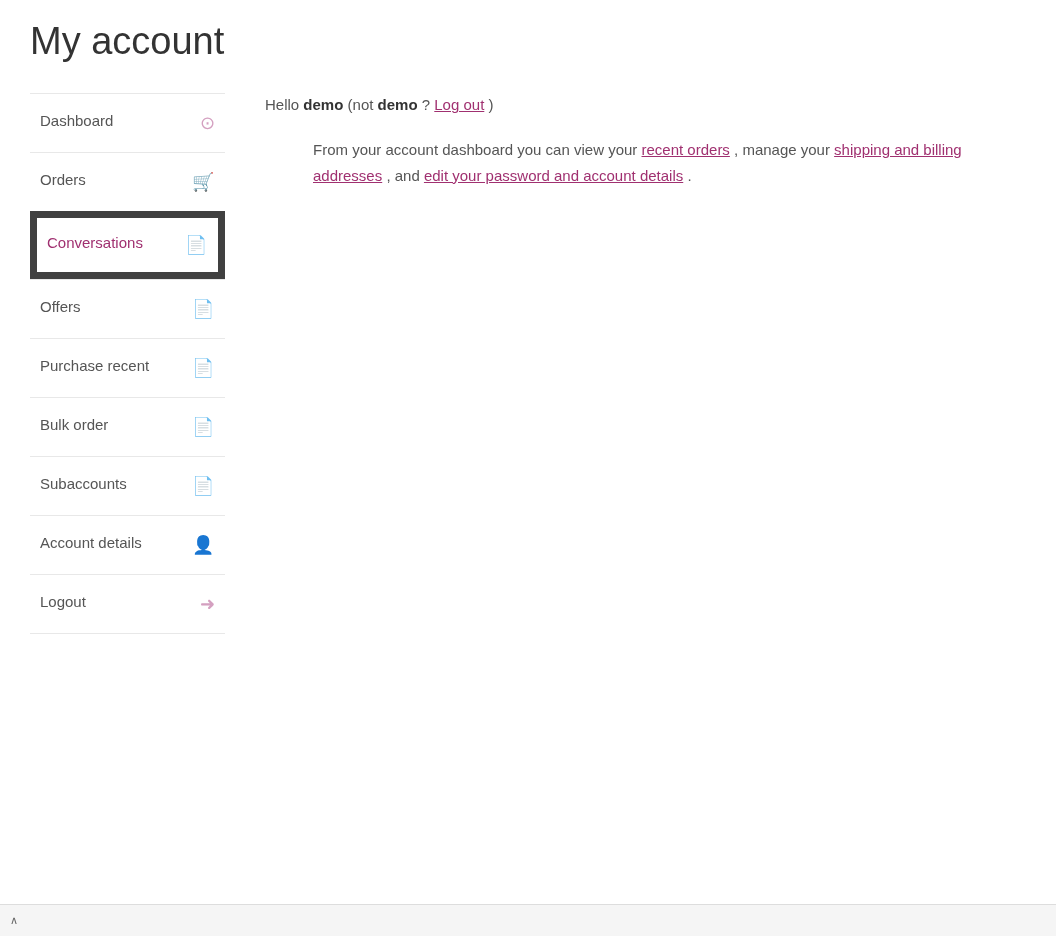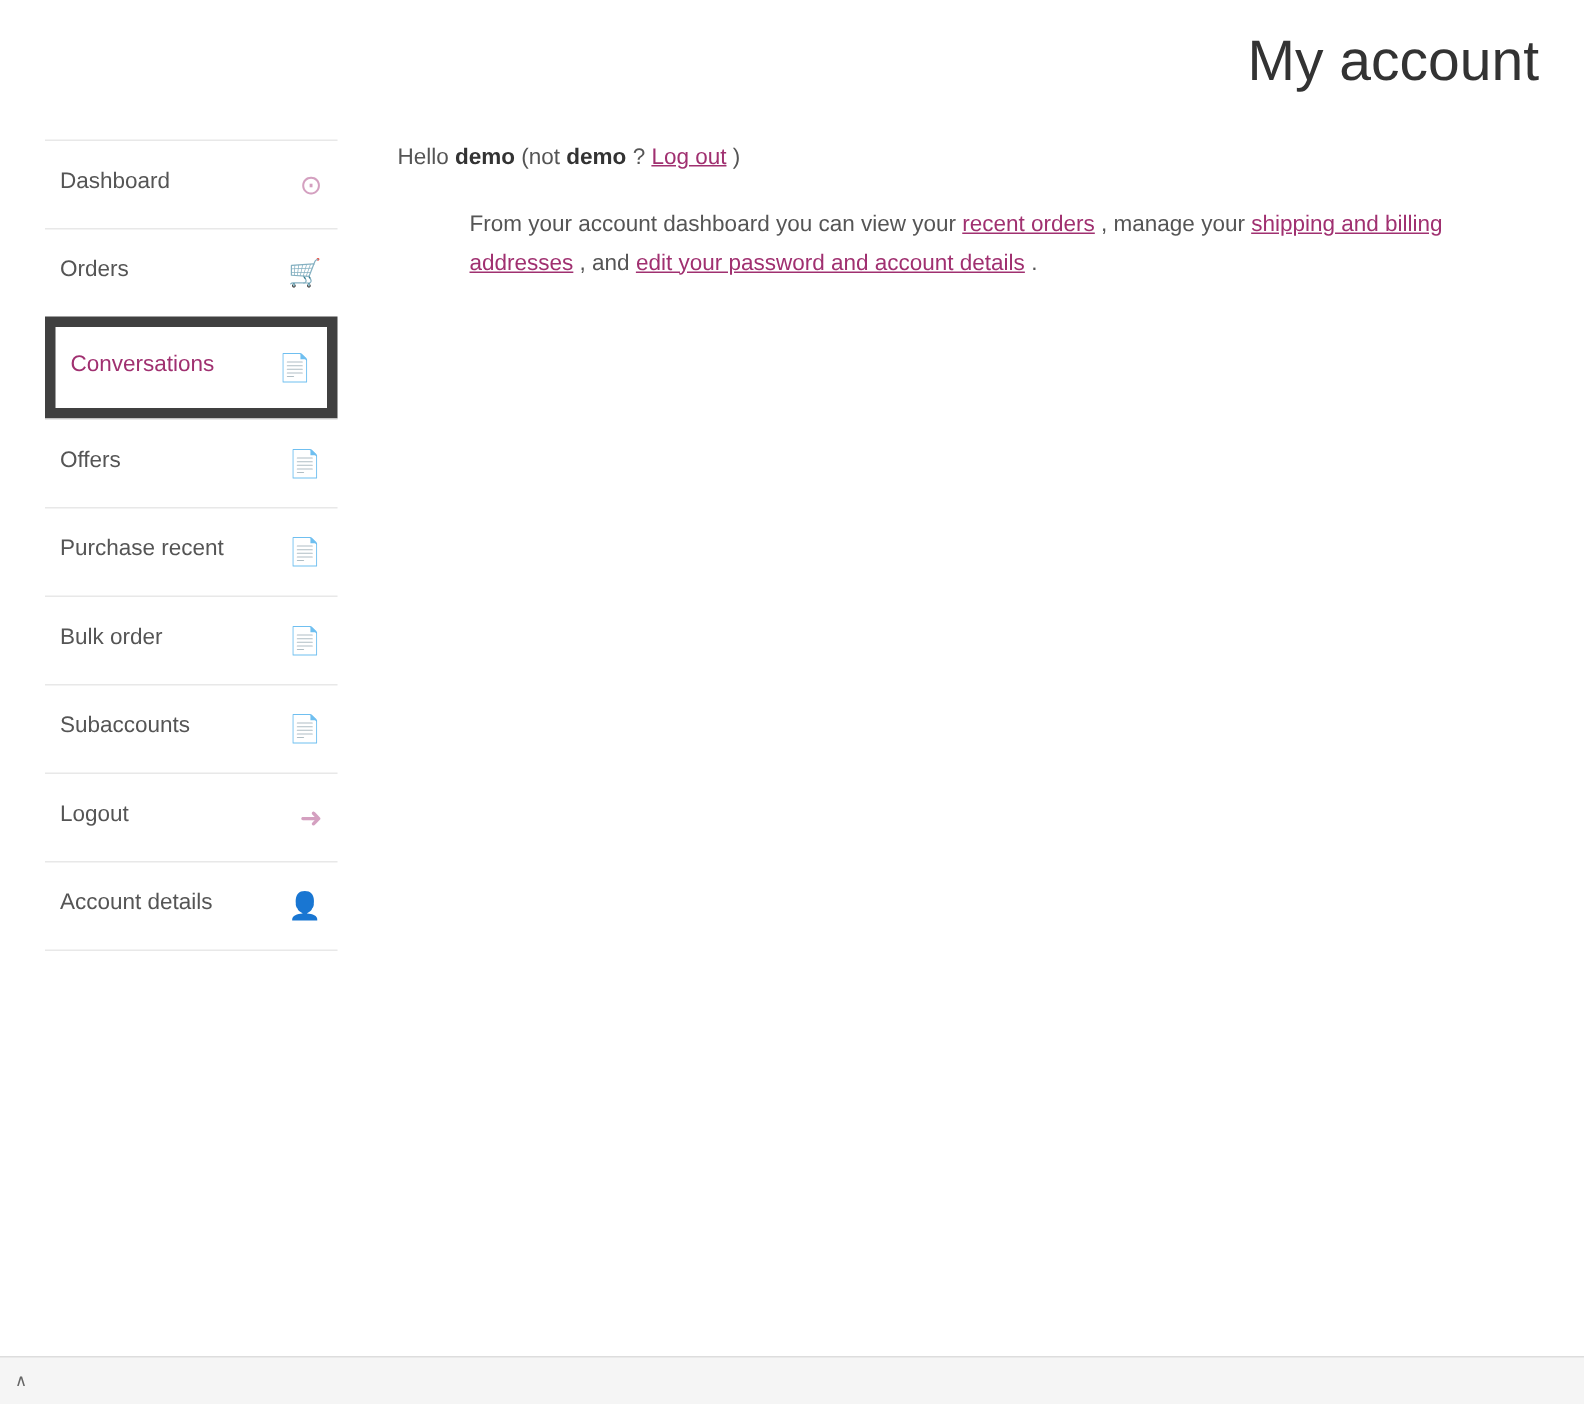--- a/index.html
+++ b/index.html
@@ -8,21 +8,20 @@
       background: #fff;
       color: #333;
       font-size: 15px;
     }
 
     .page-title {
       font-size: 38px;
       font-weight: 300;
       color: #333;
       padding: 20px 30px 30px 30px;
-      text-align: right;
     }
 
     .layout {
       display: flex;
       padding: 0 0 40px 0;
     }
 
     
     .sidebar {
       width: 225px;
@@ -163,26 +162,26 @@
       </a>
       <a href="#" class="sidebar-item">
         <span class="sidebar-label">Bulk order</span>
         <span class="sidebar-icon">📄</span>
       </a>
       <a href="#" class="sidebar-item">
         <span class="sidebar-label">Subaccounts</span>
         <span class="sidebar-icon">📄</span>
       </a>
       <a href="#" class="sidebar-item">
+        <span class="sidebar-label">Account details</span>
+        <span class="sidebar-icon">👤</span>
+      </a>
+      <a href="#" class="sidebar-item">
         <span class="sidebar-label">Logout</span>
         <span class="sidebar-icon">➜</span>
-      </a>
-      <a href="#" class="sidebar-item">
-        <span class="sidebar-label">Account details</span>
-        <span class="sidebar-icon">👤</span>
       </a>
     </nav>
 
   <main class="main-content">
     <p class="greeting">
       Hello <strong>demo</strong>
       <span> (not </span>
       <strong>demo</strong>
       <span>? </span>
       <a href="#">Log out</a>

